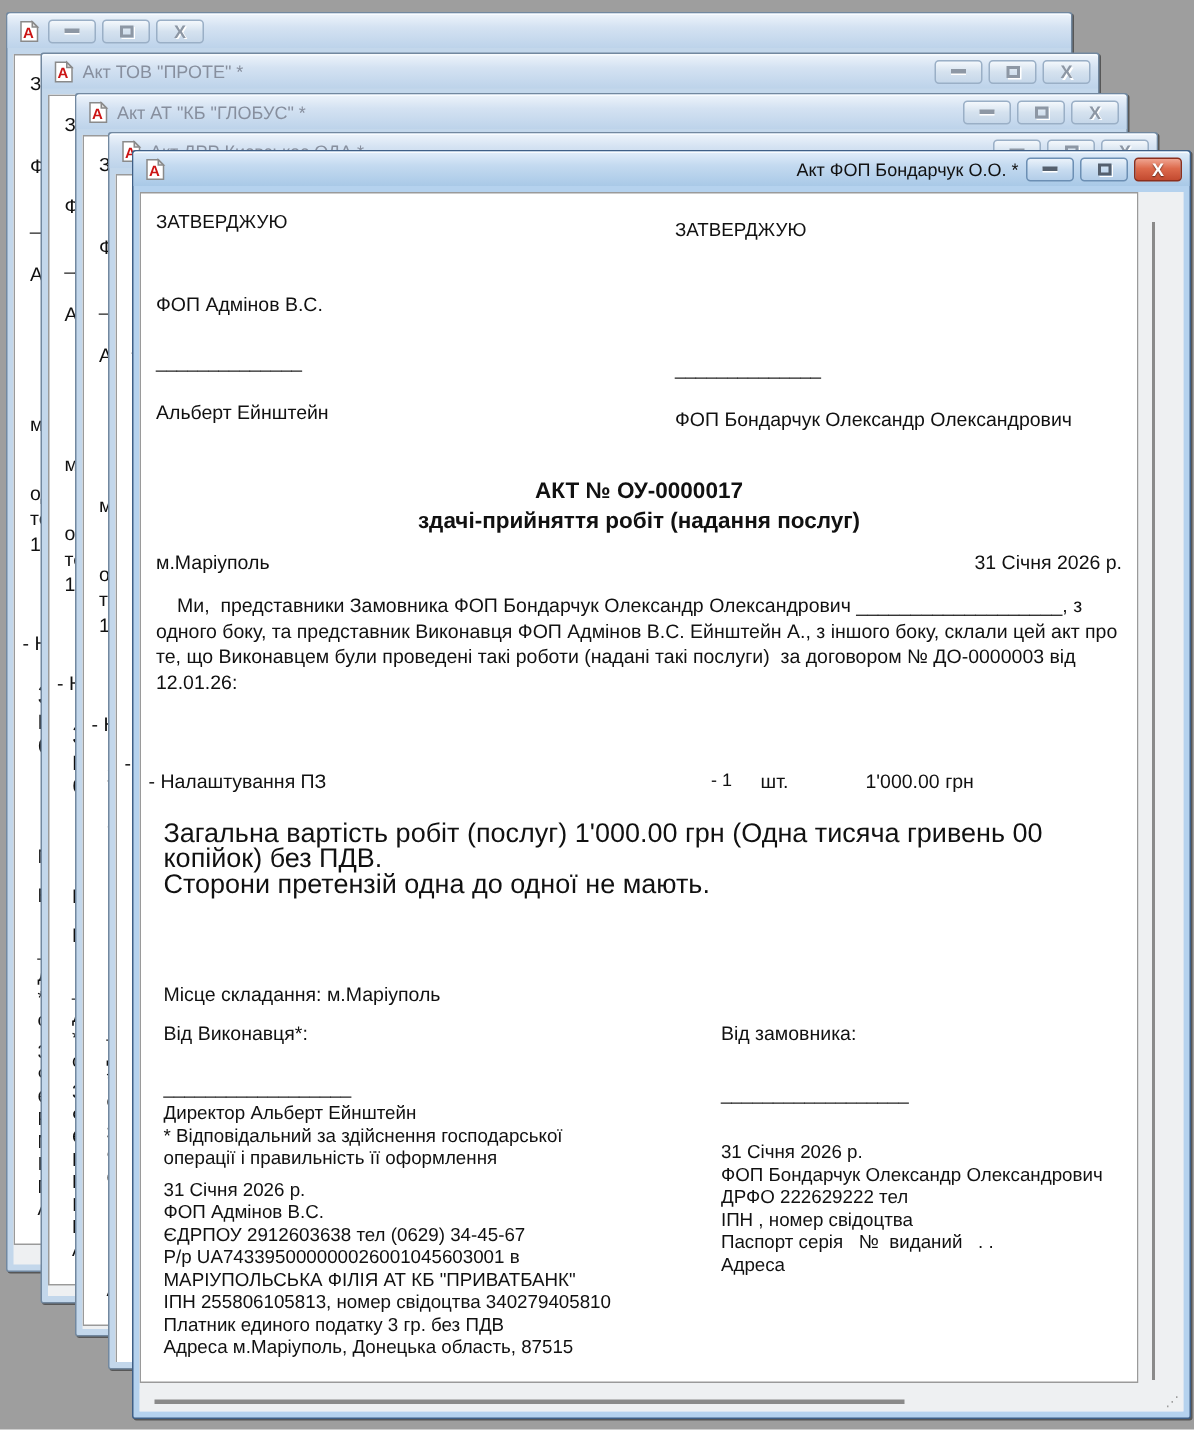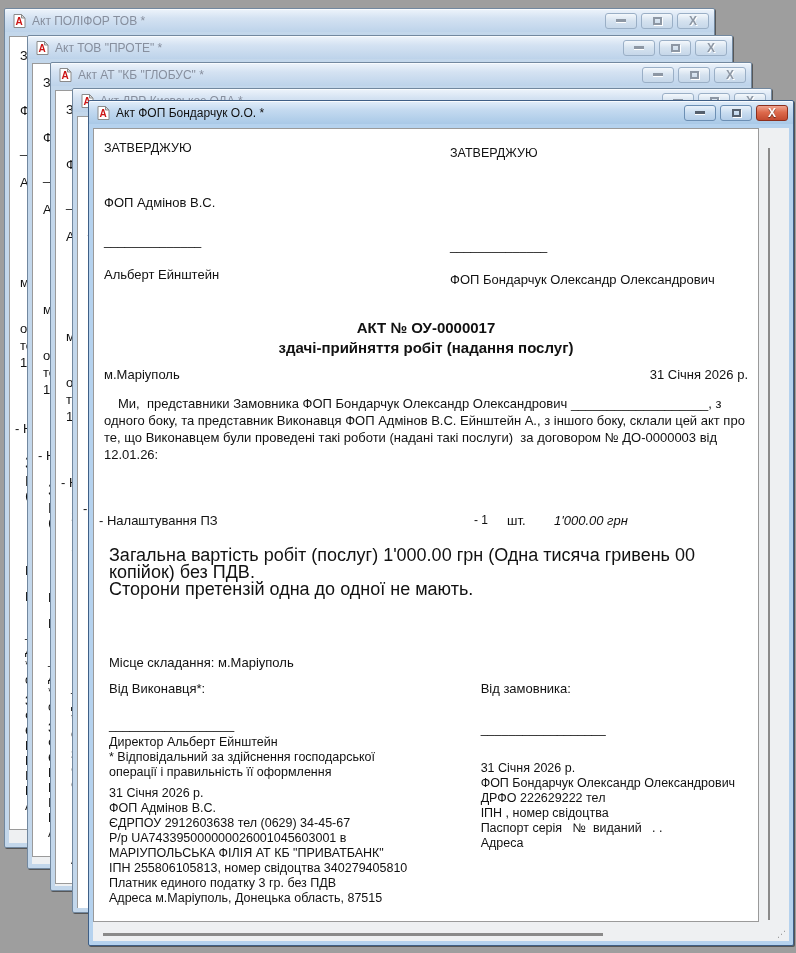--- a/index.html
+++ b/index.html
@@ -26,21 +26,21 @@
     background:linear-gradient(#eef4fb,#d4e2f2 40%,#bdd3ea);
     border-radius:2px 2px 0 0;
     box-shadow:inset 0 1px 0 #f8fbfe;
   }
   .win.active .titlebar{
     background:linear-gradient(#e2eefa,#c4daf0 40%,#a9c9e7);
   }
   .title-text{
     font-size:12px;color:#878f9e;white-space:nowrap;overflow:hidden;flex:1;
   }
-  .win.active .title-text{color:#111;}
+  .win.active .title-text{color:#111;text-align:right;}
   .btns{display:flex;gap:4px;}
   .wbtn{
     width:32px;height:16px;border:1px solid #9aafc6;border-radius:3px;
     background:linear-gradient(#f4f8fc,#d5e2ef 50%,#c6d7e9);
     display:flex;align-items:center;justify-content:center;
     box-sizing:border-box;
   }
   .win.active .wbtn{
     border-color:#6c8fb4;
     background:linear-gradient(#eaf2fa,#c8dcf0 50%,#b3cde8);
@@ -80,21 +80,21 @@
   .a-signer{margin-top:17px;font-size:13px;line-height:17px;}
   .act-title{margin-top:30px;text-align:center;font-weight:bold;font-size:15px;line-height:20px;}
   .city-row{margin-top:9px;display:flex;justify-content:space-between;font-size:13px;}
   .intro{
     margin-top:13px;font-size:13px;line-height:17px;
     text-indent:14px;white-space:pre-wrap;
   }
   .item-row{margin-top:50px;position:relative;height:16px;font-size:13px;margin-left:-5px;}
   .item-qty{position:absolute;left:375px;top:0;font-size:12px;}
   .item-unit{position:absolute;left:396px;top:0;margin-left:12px;}
-  .item-amount{position:absolute;left:455px;top:0;font-style:italic;}
+  .item-amount{position:absolute;left:478px;top:0;}
   .totals{margin-top:18px;padding-left:5px;font-size:18px;line-height:17px;}
   .place-line{margin-top:57px;padding-left:5px;font-size:13px;}
   .sig-row{margin-top:11px;display:flex;padding-left:5px;gap:48px;}
   .sig-left{width:351px;}
   .sig-right{width:290px;}
   .sig-label{font-size:13px;}
   .sig-line{margin-top:22px;}
   .sig-right .sig-line{margin-top:26px;}
   .sig-director{margin-top:2px;}
   .sig-note{max-width:285px;white-space:pre-wrap;}
@@ -118,21 +118,20 @@
 </head>
 <body>
 
 <div class="win" id="win0">
   <div class="titlebar">
     <svg class="icon-doc" viewBox="0 0 16 16">
       <path d="M3 1.5h7.5L14 5v9.5H3z" fill="#ffffff" stroke="#8a8a8a"></path>
       <path d="M10.5 1.5L14 5h-3.5z" fill="#dcdcdc" stroke="#8a8a8a"></path>
       <text x="8" y="12" font-size="10" font-weight="bold" fill="#cc1414" text-anchor="middle" font-family="Liberation Sans,sans-serif">A</text>
     </svg>
-    <span class="title-text">Акт ПОЛІФОР ТОВ *</span>
     <span class="btns">
       <span class="wbtn">
           <span class="glyph-min"></span>
         </span>
       <span class="wbtn">
           <span class="glyph-max"></span>
         </span>
       <span class="wbtn close">
           <span class="glyph-x">X</span>
         </span>

